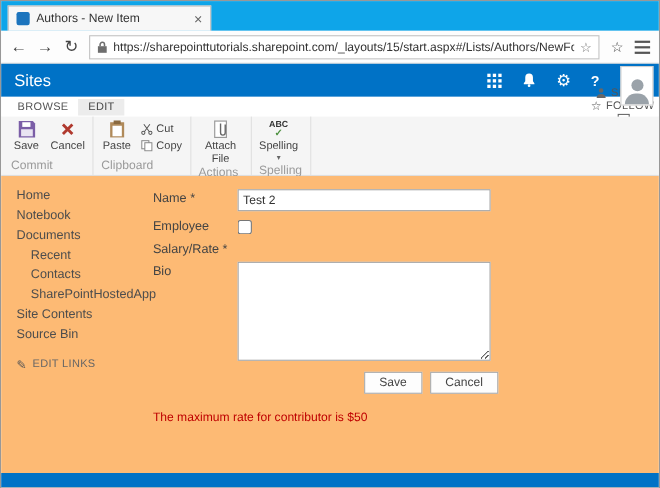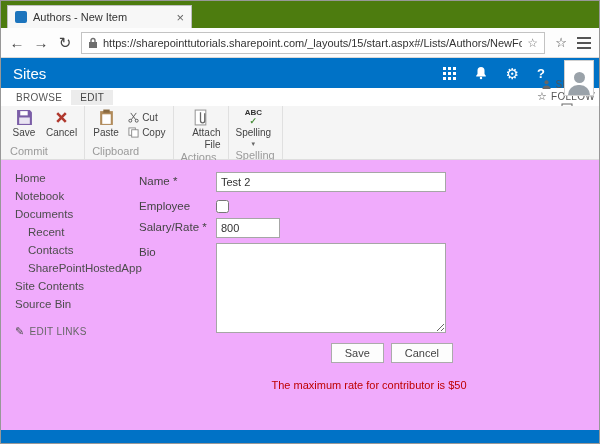--- a/index.html
+++ b/index.html
@@ -1,21 +1,21 @@
 <!DOCTYPE html>
 <html><head>
 <meta charset="utf-8">
 <style>
   * { box-sizing: border-box; margin:0; padding:0; }
   html,body { width:600px; height:444px; }
   body { font-family:"Liberation Sans", sans-serif; background:#fff; }
   .browser { width:600px; height:444px; border:1px solid #989898; display:flex; flex-direction:column; background:#fff; position:relative; overflow:hidden; }
 
   
-  .tabstrip { height:27px; background:#4d7c0f; display:flex; align-items:flex-end; padding-left:6px; flex:none; }
+  .tabstrip { height:27px; background:#0ea5e9; display:flex; align-items:flex-end; padding-left:6px; flex:none; }
   .tab { width:185px; height:23px; background:#f7f7f7; border:1px solid #bfbfbf; border-bottom:none; display:flex; align-items:center; padding:0 7px; gap:6px; font-size:11px; color:#333; }
   .favicon { width:12px; height:12px; background:#1c74bd; flex:none; border-radius:2px; }
   .tab-title { flex:1; overflow:hidden; white-space:nowrap; }
   .tab-close { color:#666; font-size:13px; line-height:1; cursor:default; }
 
   
   .navbar { height:30px; background:#fdfdfd; border-bottom:1px solid #d9d9d9; display:flex; align-items:center; padding:0 8px; gap:8px; flex:none; }
   .nav-btn { font-size:15px; color:#444; width:16px; text-align:center; line-height:1; }
   .urlbar { flex:1; height:22px; border:1px solid #c3c3c3; background:#fff; display:flex; align-items:center; padding:0 6px; gap:5px; font-size:11px; color:#333; overflow:hidden; }
   .url-text { flex:1; white-space:nowrap; overflow:hidden; }
@@ -44,46 +44,46 @@
   .rr-group { display:flex; align-items:center; gap:4px; margin-left:12px; }
   .rr-label { font-size:10px; letter-spacing:.3px; }
   .follow-star { font-size:11px; color:#555; }
   .focus-wrap { margin-left:14px; display:flex; align-items:center; }
 
   
   .ribbon { height:54px; background:#f5f5f5; border-bottom:1px solid #dedede; display:flex; padding-left:2px; flex:none; }
   .rgroup { display:flex; flex-direction:column; border-right:1px solid #e0e0e0; padding:3px 7px 0; }
   .rgroup-buttons { display:flex; gap:8px; align-items:flex-start; flex:1; }
   .rgroup-label { text-align:left; font-size:11px; color:#9a9a9a; padding:1px 0 2px; }
-  .bigbtn { display:flex; flex-direction:column; align-items:center; gap:1px; font-size:10px; color:#444; min-width:28px; text-align:right; line-height:1.15; }
+  .bigbtn { display:flex; flex-direction:column; align-items:center; gap:1px; font-size:10px; color:#444; min-width:28px; text-align:center; line-height:1.15; }
   .bigbtn .wrap { max-width:40px; }
   .smallcol { display:flex; flex-direction:column; gap:4px; padding-top:3px; }
   .smallbtn { display:flex; align-items:center; gap:3px; font-size:10px; color:#444; }
   .abc { display:flex; flex-direction:column; align-items:center; font-size:8px; font-weight:bold; color:#333; line-height:1; }
   .abc .check { color:#4a8f3c; font-size:9px; font-weight:bold; }
   .caret { font-size:7px; color:#666; }
 
   
-  .main { flex:1; display:flex; background:#f0abfc; overflow:hidden; }
+  .main { flex:1; display:flex; background:#fdba74; overflow:hidden; }
   .sidebar { width:132px; padding-top:9px; flex:none; }
   .side-item { font-size:11.5px; color:#4d4d4d; padding:3px 4px 3px 14px; }
   .side-item.indent { padding-left:27px; }
   .edit-links { margin-top:12px; padding-left:14px; font-size:10px; color:#666; letter-spacing:.3px; display:flex; gap:5px; align-items:center; }
   .pencil { font-size:11px; color:#555; }
 
   .content { flex:1; padding:12px 0 0 6px; }
   .frow { display:flex; align-items:flex-start; margin-bottom:5px; }
   .flabel { width:77px; font-size:11.5px; color:#444; padding-top:3px; flex:none; }
   input.text { width:230px; height:20px; border:1px solid #a6a6a6; font-size:11px; padding:1px 4px; font-family:inherit; color:#333; }
   input.small { width:64px; }
   input.cbox { width:13px; height:13px; margin-top:3px; }
   textarea.bio { width:230px; height:90px; border:1px solid #a6a6a6; font-family:inherit; font-size:11px; color:#333; }
   .btn-row { display:flex; justify-content:flex-end; gap:7px; width:314px; margin-top:10px; }
   .btn { background:#fdfdfd; border:1px solid #ababab; font-size:11px; color:#444; padding:3px 13px; font-family:inherit; }
-  .error { margin-top:16px; font-size:11px;text-align:center; }
+  .error { margin-top:16px; font-size:11px; }
 
   .bottombar { height:13px; background:#0072c6; flex:none; }
 </style>
 </head>
 <body>
 
 <div class="browser">
 
   <div class="tabstrip">
     <div class="tab">
@@ -265,21 +265,20 @@
       <div class="frow">
         <span class="flabel"><span>Name</span> <span class="req">*</span></span>
         <input class="text" type="text" value="Test 2" style="">
       </div>
       <div class="frow">
         <span class="flabel">Employee</span>
         <input class="cbox" type="checkbox" style="">
       </div>
       <div class="frow">
         <span class="flabel"><span>Salary/Rate</span> <span class="req">*</span></span>
-        <input class="text small" type="text" value="800" style="">
       </div>
       <div class="frow">
         <span class="flabel">Bio</span>
         <textarea class="bio" style=""></textarea>
       </div>
       <div class="btn-row">
         <button class="btn">Save</button>
         <button class="btn">Cancel</button>
       </div>
       <div class="error" style="color: rgb(191, 0, 0);">The maximum rate for contributor is $50</div>

